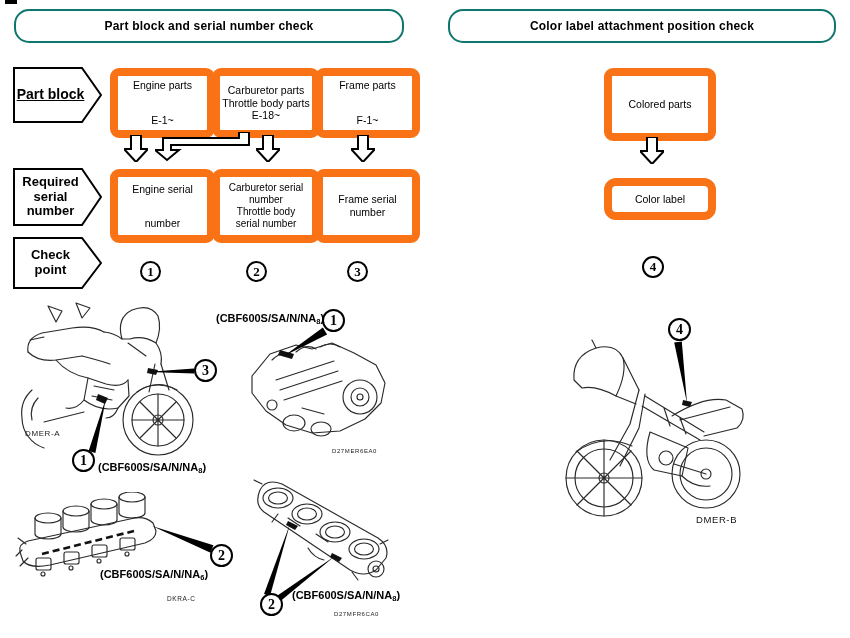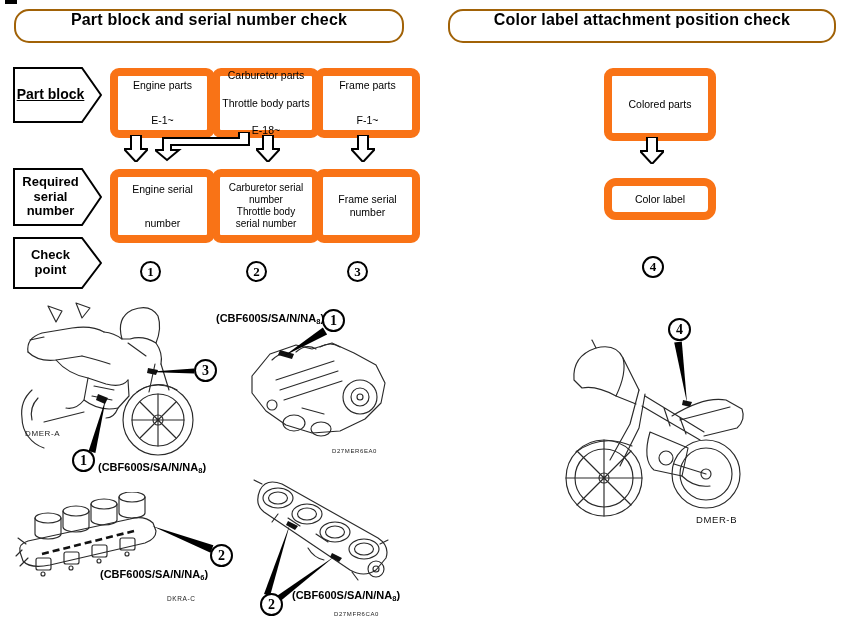--- a/index.html
+++ b/index.html
@@ -1,21 +1,21 @@
 <!DOCTYPE html>
 <html><head>
 <meta charset="utf-8">
 <style>
   html,body{margin:0;padding:0;background:#fff;}
   .stage{position:relative;width:850px;height:638px;background:#fff;overflow:hidden;
          font-family:"Liberation Sans",sans-serif;color:#000;}
   .artifact{position:absolute;background:#000;}
-  .pill{position:absolute;border:2px solid #a16207;border-radius:15px;background:#fff;
-        display:flex;justify-content:center;
-        font-weight:bold;font-size:16px;letter-spacing:.2px;}
+  .pill{position:absolute;border:2px solid #0f766e;border-radius:15px;background:#fff;
+        display:flex;align-items:center;justify-content:center;
+        font-weight:bold;font-size:12px;letter-spacing:.2px;}
   .tag{position:absolute;}
   .tag svg{position:absolute;inset:0;width:100%;height:100%;}
   .tag .txt{position:absolute;inset:0;display:flex;flex-direction:column;align-items:center;
             justify-content:center;font-weight:bold;font-size:13px;line-height:1.12;
             padding-right:14px;text-align:center;}
   .tag.big .txt{font-size:14px;text-decoration:underline;}
   .fbox{position:absolute;border:8px solid #f97316;border-radius:9px;background:#fff;
         display:flex;flex-direction:column;align-items:center;justify-content:center;
         font-size:10.5px;line-height:1.22;text-align:center;}
   .fbox .sp{margin-top:22px;}
@@ -72,21 +72,21 @@
     <div class="txt">
       <span>Check</span>
       <span>point</span>
     </div>
   </div>
 
   <div class="fbox" style="left:110px;top:68px;width:89px;height:54px;">
     <span>Engine parts</span>
     <span class="sp">E-1~</span>
   </div>
-  <div class="fbox" style="left:212px;top:68px;width:92px;height:54px;gap:15px;">
+  <div class="fbox" style="left:212px;top:68px;width:92px;height:54px;">
     <span>Carburetor parts</span>
     <span>Throttle body parts</span>
     <span>E-18~</span>
   </div>
   <div class="fbox" style="left:315px;top:68px;width:89px;height:54px;">
     <span>Frame parts</span>
     <span class="sp">F-1~</span>
   </div>
 
   <svg class="darrow" style="left:124px;top:135px;" width="24" height="27" viewBox="0 0 24 27">

